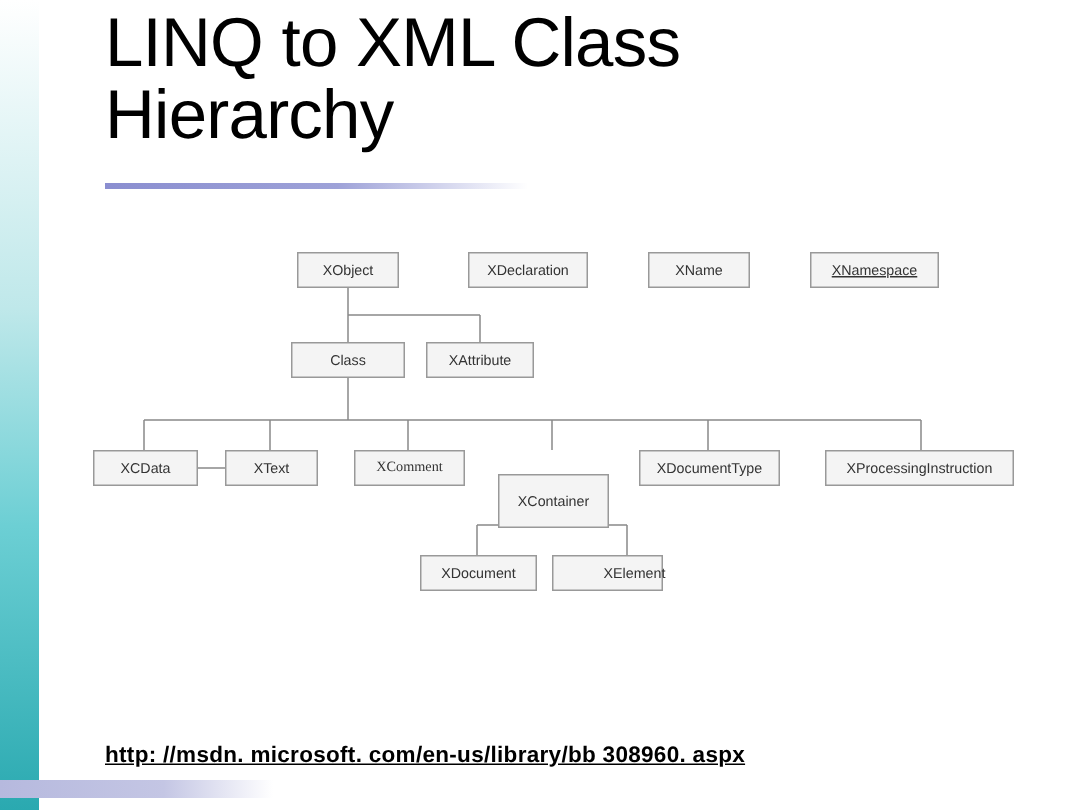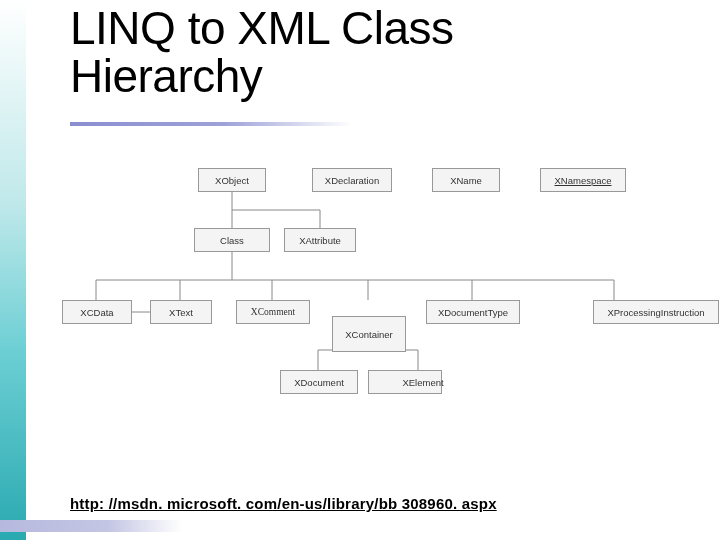--- a/index.html
+++ b/index.html
@@ -74,21 +74,21 @@
     <div class="box" style="left:480px; top:18px; width:86px; height:24px;text-decoration:underline;">XNamespace</div>
 
     <div class="box" style="left:134px; top:78px; width:76px; height:24px;">Class</div>
     <div class="box" style="left:224px; top:78px; width:72px; height:24px;">XAttribute</div>
 
     <div class="box" style="left:2px;   top:150px; width:70px; height:24px;">XCData</div>
     <div class="box" style="left:90px;  top:150px; width:62px; height:24px;">XText</div>
     <div class="box" style="left:176px; top:150px; width:74px; height:24px;font-family:Liberation Serif, serif;">XComment</div>
     <div class="box" style="left:272px; top:150px; width:74px; height:36px;margin-top:16px;">XContainer</div>
     <div class="box" style="left:366px; top:150px; width:94px; height:24px;">XDocumentType</div>
-    <div class="box" style="left:490px; top:150px; width:126px; height:24px;margin-left:43px;">XProcessingInstruction</div>
+    <div class="box" style="left:490px; top:150px; width:126px; height:24px;">XProcessingInstruction</div>
 
     <div class="box" style="left:220px; top:220px; width:78px; height:24px;">XDocument</div>
     <div class="box" style="left:308px; top:220px; width:74px; height:24px;padding-left:40px;">XElement</div>
   </div>
 
   <a class="footer-link" href="#">http: //msdn. microsoft. com/en-us/library/bb 308960. aspx</a>
   <div class="footer-bar"></div>
 </div>
 
 </body></html>

